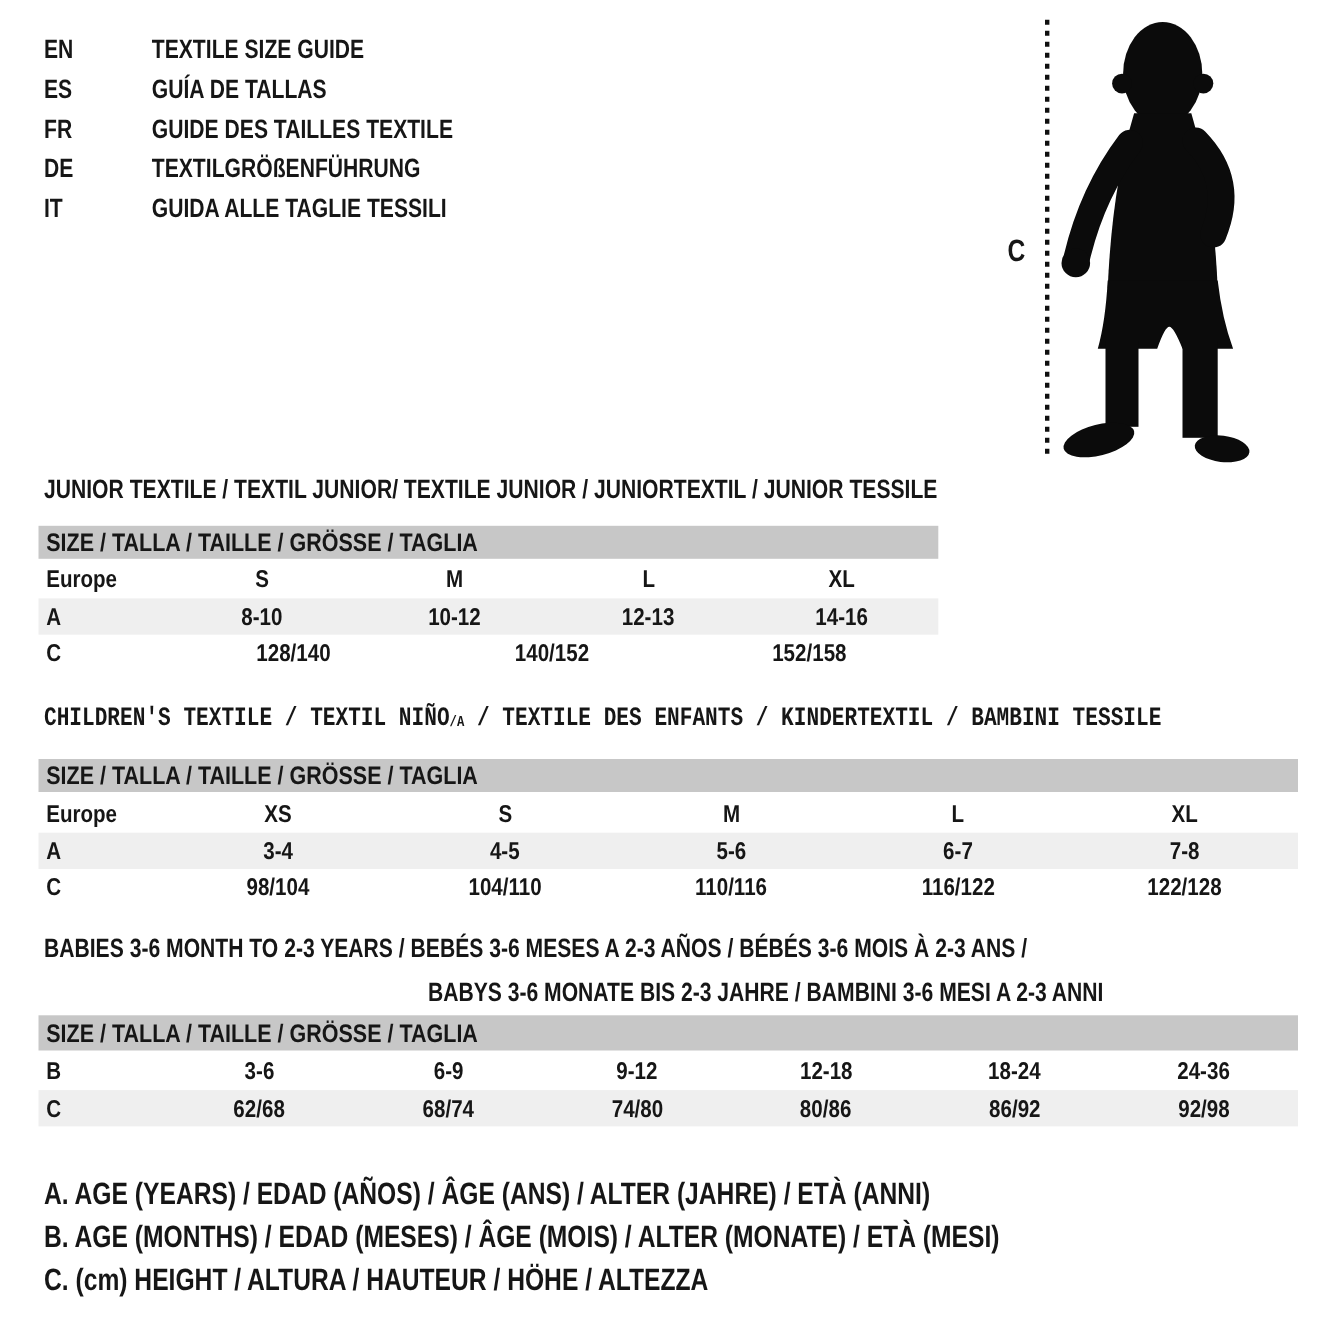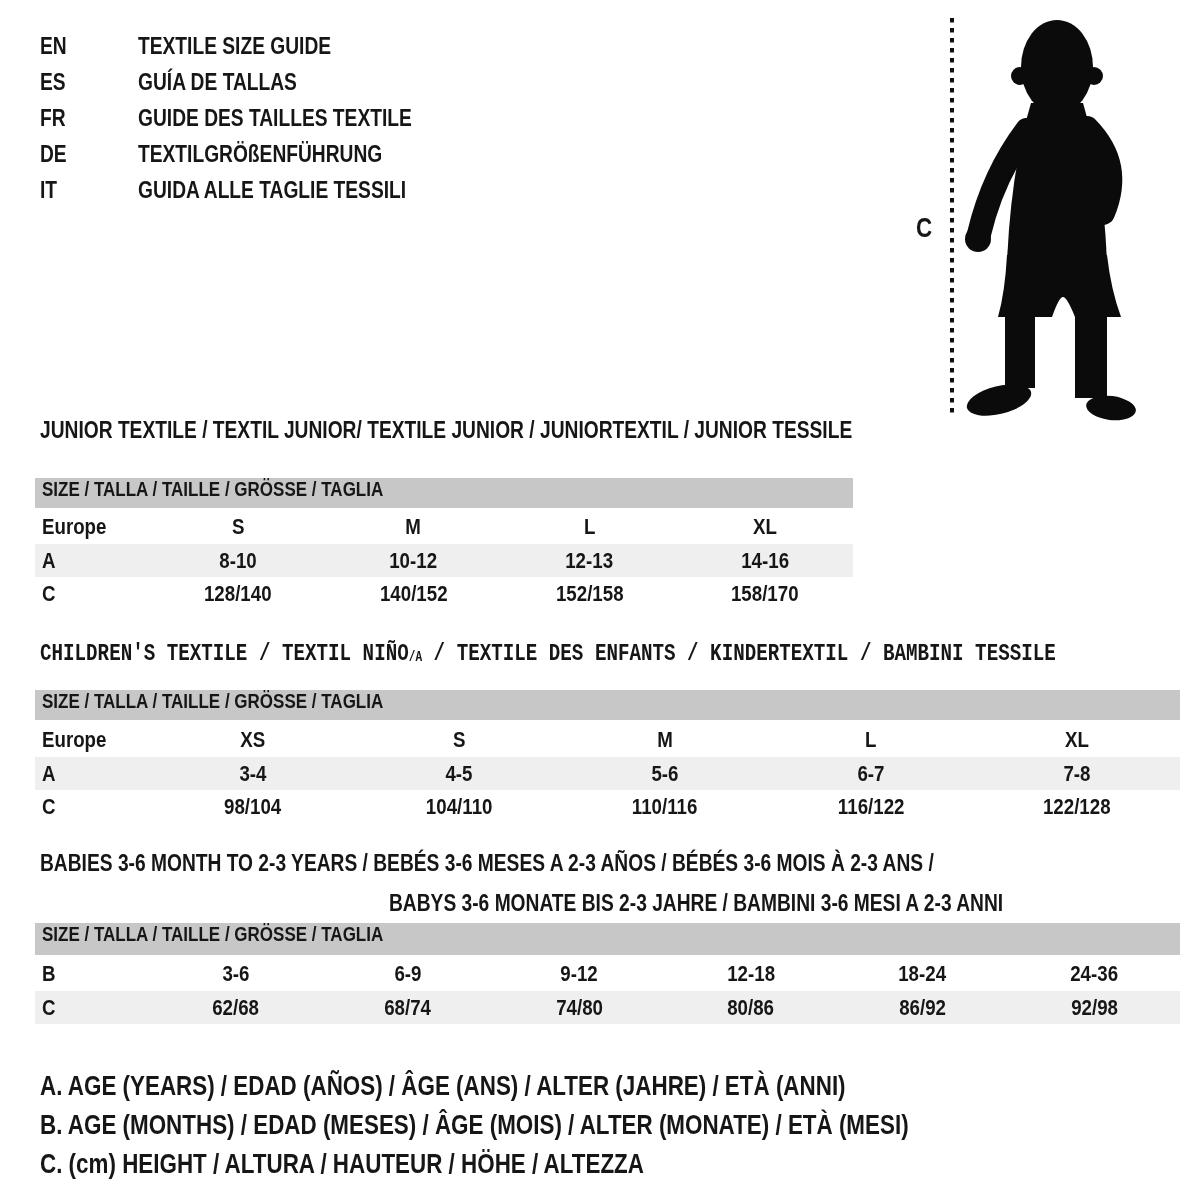--- a/index.html
+++ b/index.html
@@ -19,21 +19,21 @@
   .langs{left:40px;top:28px;}
   .lang-row{height:36px;line-height:36px;font-size:24px;}
   .lang-code{display:inline-block;width:98px;vertical-align:top;}
   
   .fig-label{left:916px;top:212px;font-size:28px;}
   
   .sec-title{font-size:24px;line-height:28px;}
   .sub{font-size:0.58em;position:relative;top:1px;}
   
   .sgtable{left:35px;}
-  .thead{height:30px;display:flex;padding-left:7px;font-size:20px;margin-bottom:2px;}
+  .thead{height:30px;display:flex;align-items:center;padding-left:7px;font-size:23px;margin-bottom:2px;}
   .trow{display:flex;align-items:center;font-size:22px;}
   .cell{display:flex;align-items:center;}
   .cell.lab{width:108px;padding-left:7px;}
   .cell.dat{flex:1;justify-content:center;}
   
   .legend-line{font-size:28px;line-height:39px;}
 </style>
 </head>
 <body>
 
@@ -76,21 +76,21 @@
     <path d="M72,245 Q70,282 63,307 L117,307 Q124,287 128,287 Q132,287 140,307 L186,307 Q176,280 172,245 Z"></path>
 
     <rect x="70" y="300" width="30" height="78"></rect>
     <rect x="140" y="300" width="32" height="88"></rect>
 
     <ellipse cx="64" cy="390" rx="33" ry="14" transform="rotate(-14 64 390)"></ellipse>
     <ellipse cx="176" cy="398" rx="25" ry="12" transform="rotate(7 176 398)"></ellipse>
   </g>
 </svg>
 
-<div class="abs sec-title" style="left:40px;top:416px;">
+<div class="abs sec-title" style="left:40px;top:432px;">
   <span class="cx">JUNIOR TEXTILE / TEXTIL JUNIOR/ TEXTILE JUNIOR / JUNIORTEXTIL / JUNIOR TESSILE</span>
 </div>
 <div class="abs sgtable" style="top:478px;width:818px;">
   <div class="thead" style="background:#c7c7c7;">
     <span class="cx cx85">SIZE / TALLA / TAILLE / GRÖSSE / TAGLIA</span>
   </div>
   <div class="trow" style="height:34px;">
     <div class="cell lab">
         <span class="cx cx85">Europe</span>
       </div>
@@ -129,23 +129,20 @@
         <span class="cx cx85">C</span>
       </div>
     <div class="cell dat">
         <span class="cx cx85 cxc">128/140</span>
       </div>
     <div class="cell dat">
         <span class="cx cx85 cxc">140/152</span>
       </div>
     <div class="cell dat">
         <span class="cx cx85 cxc">152/158</span>
-      </div>
-    <div class="cell dat">
-        <span class="cx cx85 cxc">158/170</span>
       </div>
   </div>
 </div>
 
 <div class="abs sec-title" style="left:40px;top:640px;font-family:Liberation Mono, monospace;">
   <span class="cx"><span>CHILDREN'S TEXTILE / TEXTIL NIÑO</span><span class="sub">/A</span><span> / TEXTILE DES ENFANTS / KINDERTEXTIL / BAMBINI TESSILE</span></span>
 </div>
 <div class="abs sgtable" style="top:690px;width:1145px;">
   <div class="thead" style="background:#c7c7c7;">
     <span class="cx cx85">SIZE / TALLA / TAILLE / GRÖSSE / TAGLIA</span>

